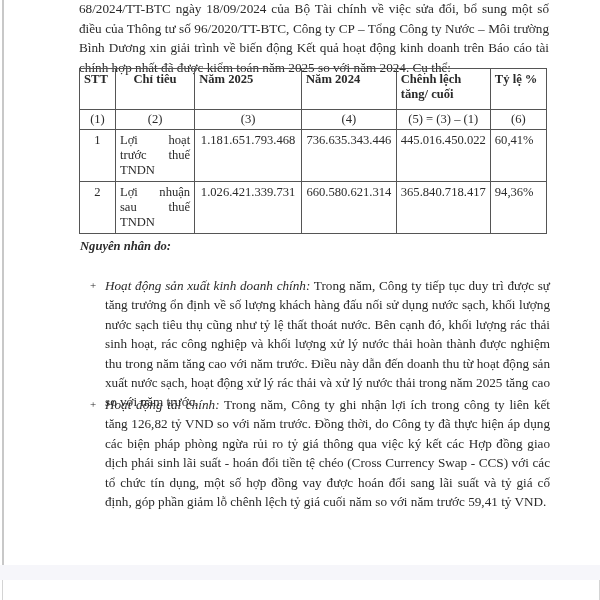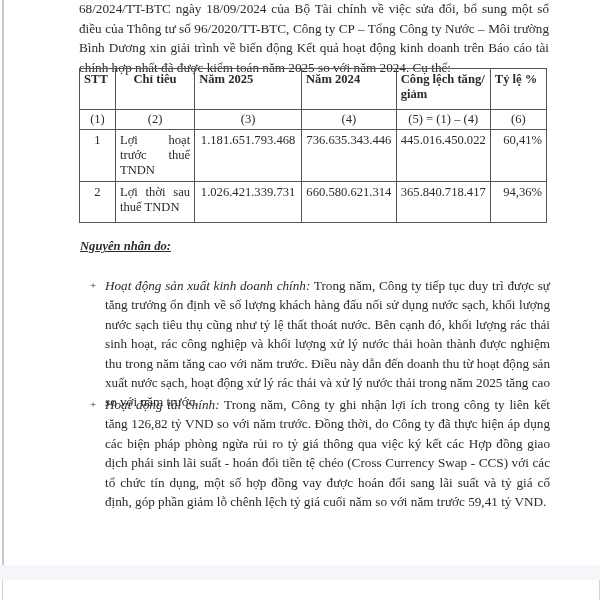--- a/index.html
+++ b/index.html
@@ -38,25 +38,25 @@
     padding:3px 4px; vertical-align:top;
   }
   table.results th { font-weight:bold; text-align:left; height:34px; }
   table.results tr.idx td { text-align:center; height:15px; padding:2px 3px; }
   table.results tr.data td { height:34px; }
   .c-stt { width:28px; text-align:center; }
   .c-name { width:82px; text-align:justify; }
   .c-y25 { width:99px;margin-top:46px; }
   .c-y24 { width:86px; }
   .c-diff { width:78px; }
-  .c-pct { width:50px; text-align:right; }
+  .c-pct { width:50px; text-align:left; }
   td.num { text-align:center; white-space:nowrap; }
   .reasons-title {
     position:absolute; left:76px; top:259px;
-    font-size:12.6px; font-weight:bold; font-style:italic; text-decoration:underline;
+    font-size:12.6px; font-weight:bold; font-style:italic; 
   }
   .reason {
     position:absolute; left:76px; width:470px;
     font-size:13.2px; line-height:19.4px;
   }
   .reason .bullet {
     position:absolute; left:10px; top:0; font-size:11px;
   }
   .reason .body {
     margin-left:25px; text-align:justify;
@@ -71,44 +71,44 @@
     <p>việc Hướng dẫn công bố thông tin trên thị trường chứng khoán và Thông tư số 68/2024/TT-BTC ngày 18/09/2024 của Bộ Tài chính về việc sửa đổi, bổ sung một số điều của Thông tư số 96/2020/TT-BTC, Công ty CP – Tổng Công ty Nước – Môi trường Bình Dương xin giải trình về biến động Kết quả hoạt động kinh doanh trên Báo cáo tài chính hợp nhất đã được kiểm toán năm 2025 so với năm 2024. Cụ thể:</p>
   </div>
 
   <table class="results">
     <thead>
       <tr>
         <th class="c-stt">STT</th>
         <th class="c-name" style="text-align:center">Chỉ tiêu</th>
         <th class="c-y25">Năm 2025</th>
         <th class="c-y24">Năm 2024</th>
-        <th class="c-diff">Công lệch tăng/ giảm</th>
+        <th class="c-diff">Chênh lệch tăng/ cuối</th>
         <th class="c-pct">Tỷ lệ %</th>
       </tr>
     </thead>
     <tbody>
       <tr class="idx">
         <td>(1)</td>
         <td>(2)</td>
         <td>(3)</td>
         <td>(4)</td>
-        <td>(5) = (1) – (4)</td>
+        <td>(5) = (3) – (1)</td>
         <td>(6)</td>
       </tr>
       <tr class="data">
         <td class="c-stt">1</td>
         <td class="c-name">Lợi hoạt trước thuế TNDN</td>
         <td class="num">1.181.651.793.468</td>
         <td class="num">736.635.343.446</td>
         <td class="num">445.016.450.022</td>
         <td class="c-pct">60,41%</td>
       </tr>
       <tr class="data">
         <td class="c-stt">2</td>
-        <td class="c-name">Lợi thời sau thuế TNDN</td>
+        <td class="c-name">Lợi nhuận sau thuế TNDN</td>
         <td class="num">1.026.421.339.731</td>
         <td class="num">660.580.621.314</td>
         <td class="num">365.840.718.417</td>
         <td class="c-pct">94,36%</td>
       </tr>
     </tbody>
   </table>
 
   <div class="reasons-title">Nguyên nhân do:</div>
 

